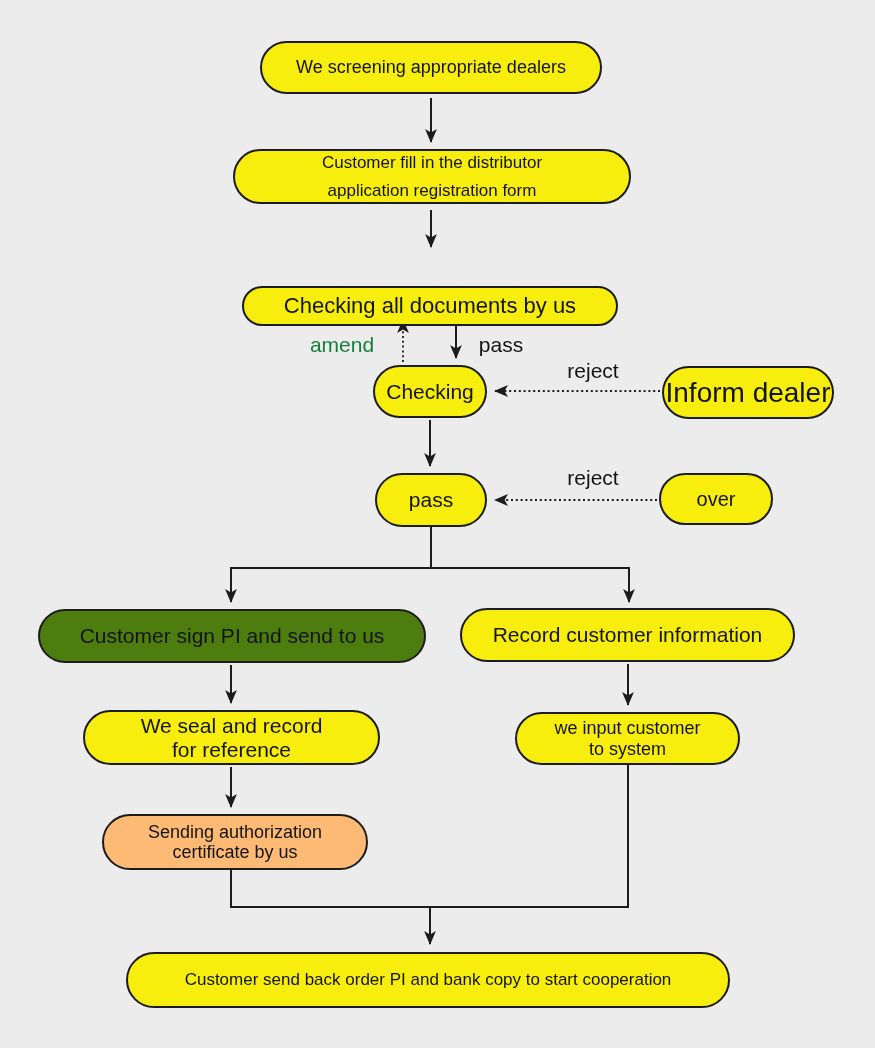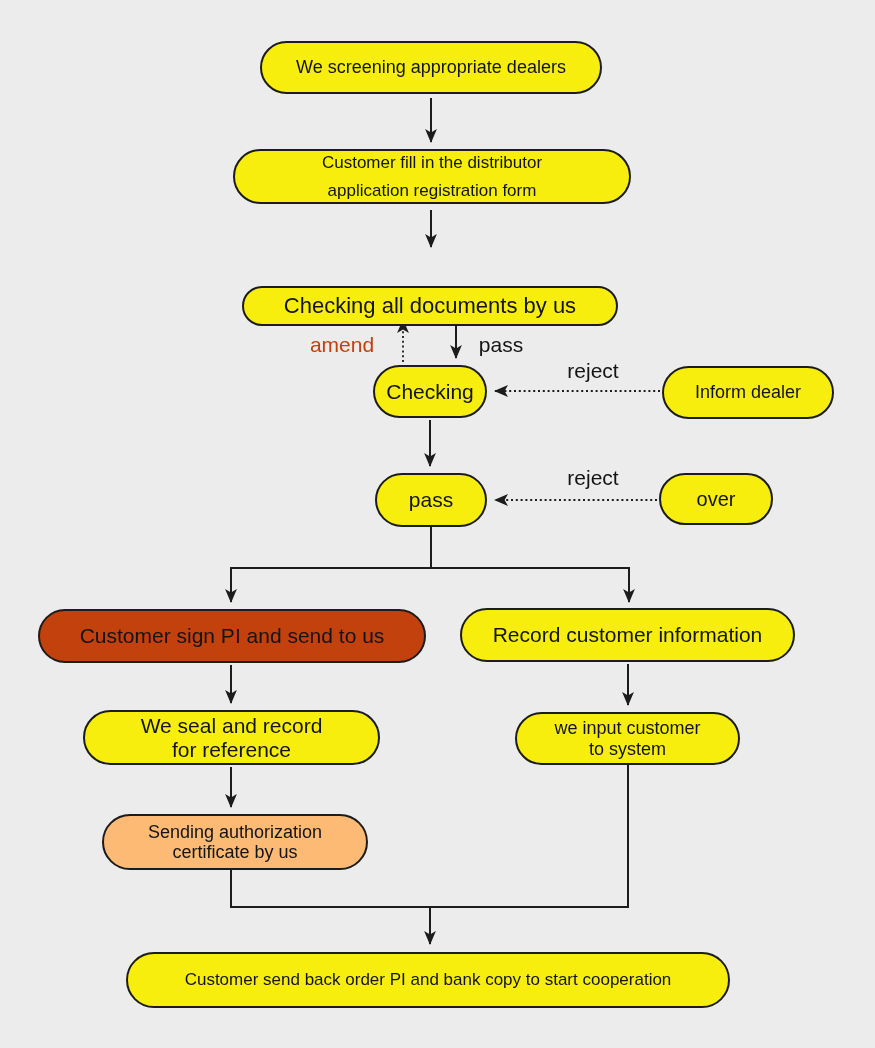--- a/index.html
+++ b/index.html
@@ -79,44 +79,44 @@
 
   <div class="node" style="left: 233px; top: 149px; width: 398px; height: 55px; font-size: 17px; background: rgb(247, 238, 13); border-color: rgb(28, 28, 28); gap: 8px;">
     <span>Customer fill in the distributor</span>
     <span>application registration form</span>
   </div>
 
   <div class="node" style="left: 242px; top: 253px; width: 376px; height: 40px; font-size: 22px; background: rgb(247, 238, 13); border-color: rgb(28, 28, 28); margin-top: 33px;">
     <span>Checking all documents by us</span>
   </div>
 
-  <div class="edge-label" style="left: 342px; top: 345px; color: #c2410c;">amend</div>
+  <div class="edge-label" style="left: 342px; top: 345px; color: #15803d;">amend</div>
   <div class="edge-label" style="left: 501px; top: 345px; color: rgb(20, 20, 20);">pass</div>
 
   <div class="node" style="left: 373px; top: 365px; width: 114px; height: 53px; font-size: 21px; background: rgb(247, 238, 13); border-color: rgb(28, 28, 28);">
     <span>Checking</span>
   </div>
 
   <div class="edge-label" style="left: 593px; top: 371px; color: rgb(20, 20, 20);">reject</div>
 
-  <div class="node" style="left: 662px; top: 366px; width: 172px; height: 53px; font-size: 18px; background: rgb(247, 238, 13); border-color: rgb(28, 28, 28);">
+  <div class="node" style="left: 662px; top: 366px; width: 172px; height: 53px; font-size: 28px; background: rgb(247, 238, 13); border-color: rgb(28, 28, 28);">
     <span>Inform dealer</span>
   </div>
 
   <div class="node" style="left: 375px; top: 473px; width: 112px; height: 54px; font-size: 21px; background: rgb(247, 238, 13); border-color: rgb(28, 28, 28);">
     <span>pass</span>
   </div>
 
   <div class="edge-label" style="left: 593px; top: 478px; color: rgb(20, 20, 20);">reject</div>
 
   <div class="node" style="left: 659px; top: 473px; width: 114px; height: 52px; font-size: 20px; background: rgb(247, 238, 13); border-color: rgb(28, 28, 28);">
     <span>over</span>
   </div>
 
-  <div class="node" style="left: 38px; top: 609px; width: 388px; height: 54px; font-size: 21px; background: #c2410c; border-color: rgb(28, 28, 28);">
+  <div class="node" style="left: 38px; top: 609px; width: 388px; height: 54px; font-size: 21px; background: #4d7c0f; border-color: rgb(28, 28, 28);">
     <span>Customer sign PI and send to us</span>
   </div>
 
   <div class="node" style="left: 83px; top: 710px; width: 297px; height: 55px; font-size: 21px; background: rgb(247, 238, 13); border-color: rgb(28, 28, 28);">
     <span>We seal and record</span>
     <span>for reference</span>
   </div>
 
   <div class="node" style="left: 460px; top: 608px; width: 335px; height: 54px; font-size: 21px; background: rgb(247, 238, 13); border-color: rgb(28, 28, 28);">
     <span>Record customer information</span>

